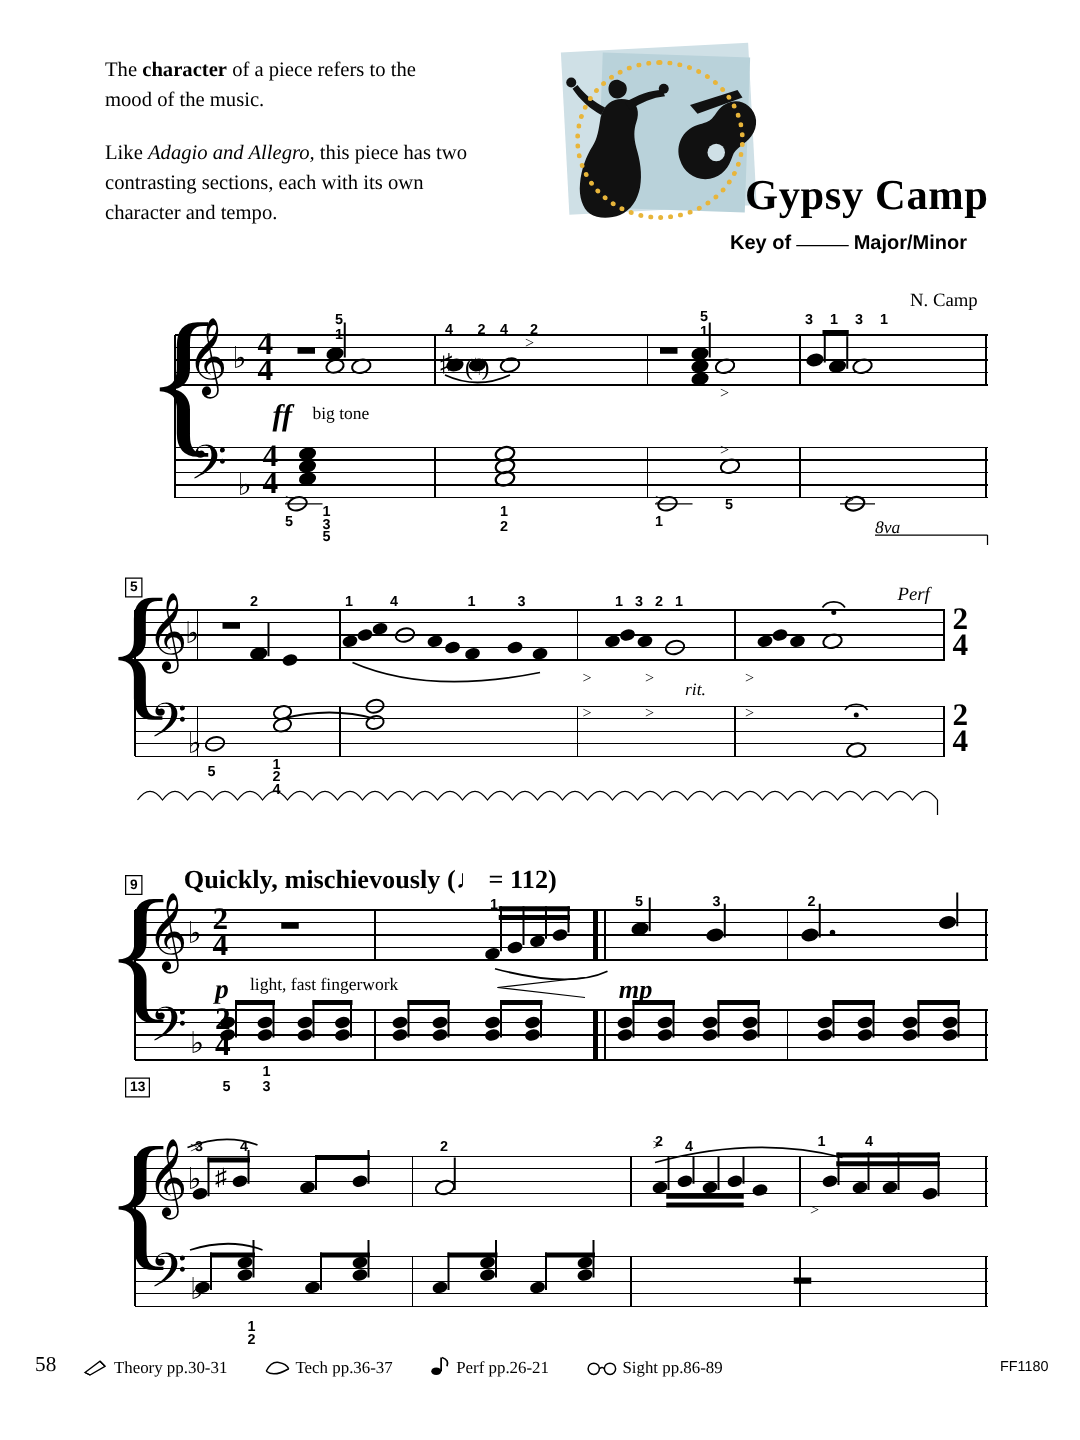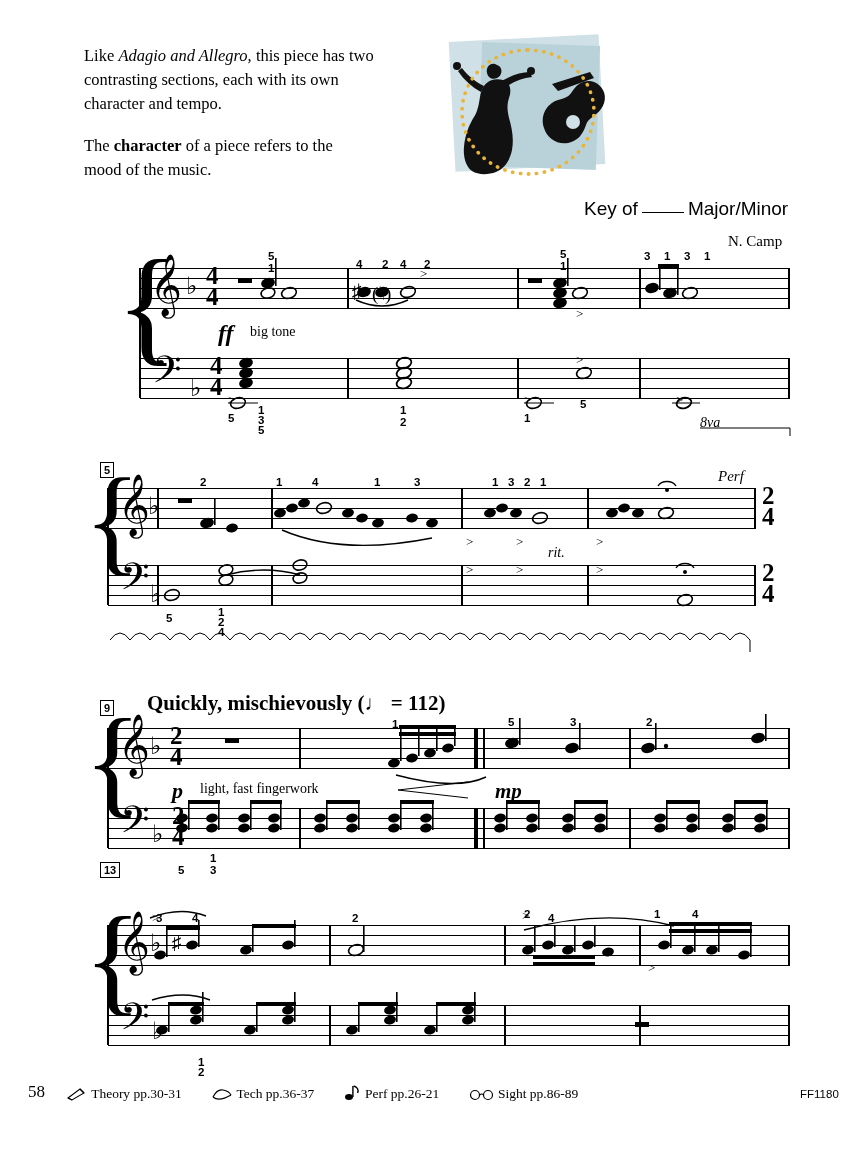--- a/index.html
+++ b/index.html
@@ -42,21 +42,21 @@
   
   .title{
     position:absolute;left:596px;top:138px;
     font-family:"Liberation Serif", serif;
     font-size:34px;font-weight:bold;letter-spacing:.5px;
     white-space:nowrap;
   }
   .keyline{
     position:absolute;left:584px;top:186px;
     font-family:"Liberation Sans", sans-serif;
-    font-size:19px;font-weight:normal;white-space:nowrap;margin-top:12px;
+    font-size:16px;font-weight:bold;white-space:nowrap;
   }
   .keyline .blank{display:inline-block;width:42px;border-bottom:1.5px solid #000;margin:0 4px;vertical-align:2px;}
 
   
   .tempo1{position:absolute;left:198px;top:226px;font-family:"Liberation Serif",serif;font-size:15.5px;font-weight:bold;}
   .composer{position:absolute;left:728px;top:233px;font-size:15px;}
   .tempo2{position:absolute;left:147px;top:691px;font-family:"Liberation Serif",serif;font-size:21px;font-weight:bold;}
   .fine{position:absolute;left:718px;top:468px;font-style:italic;font-size:15px;}
   .rit{position:absolute;left:548px;top:545px;font-style:italic;font-size:14px;}
   .ottava{position:absolute;left:700px;top:415px;font-style:italic;font-size:14px;}
@@ -86,22 +86,22 @@
   .ffnum{position:absolute;left:800px;top:1088px;font-size:11.5px;font-family:"Liberation Sans",sans-serif;}
 
   .ssvg{position:absolute;left:0;top:0;overflow:visible;}
 </style>
 </head>
 <body>
 
 <div class="page">
 
   <div class="intro">
+    <p><span>The </span><b>character</b><span> of a piece refers to the mood of the music.</span></p>
     <p><span>Like </span><i>Adagio and Allegro,</i><span> this piece has two contrasting sections, each with its own character and tempo.</span></p>
-    <p><span>The </span><b>character</b><span> of a piece refers to the mood of the music.</span></p>
   </div>
 
   <div class="art">
     <div class="paper"></div>
     <div class="paper2"></div>
     <svg width="180" height="160" viewBox="0 0 180 160">
 
       <g fill="#111">
         <path d="M112 54 l38 -12 l4 6 l-36 13 z"></path>
         <path d="M118 70 c-12 4 -18 16 -14 28 c3 10 13 17 24 15 c10 -2 15 -9 18 -18 c2 -7 10 -9 15 -16 c6 -8 5 -18 -2 -24 c-8 -7 -19 -4 -25 4 c-5 7 -5 8 -16 11 z"></path>
@@ -113,20 +113,21 @@
         <path d="M52 50 c-7 2 -11 9 -12 17 c-1 6 -2 14 -6 20 c-5 8 -9 18 -10 30 c-1 10 2 20 8 24 c6 4 16 4 24 1 c9 -4 14 -12 16 -22 c2 -11 0 -22 -3 -32 c-2 -8 -2 -14 0 -20 c3 -8 1 -16 -6 -18 c-4 -1 -8 -1 -11 0 z"></path>
         <path d="M60 52 c10 -6 20 -10 30 -10 l2 5 c-10 1 -19 5 -28 11 z"></path>
         <path d="M44 56 c-8 -4 -16 -10 -22 -18 l-4 3 c6 9 14 16 23 21 z"></path>
       </g>
       <circle cx="91" cy="41" r="4" fill="#111"></circle>
       <circle cx="17" cy="36" r="4" fill="#111"></circle>
     </svg>
     <div class="oval"></div>
   </div>
 
+  <div class="title">Gypsy Camp</div>
   <div class="keyline">
     <span>Key of</span><span class="blank"></span><span>Major/Minor</span>
   </div>
 
   <div class="composer">N. Camp</div>
 
   <svg class="ssvg" width="864" height="1152">
     <g stroke="#000" stroke-width="1" shape-rendering="crispEdges">
 
       <line x1="140" y1="268" x2="790" y2="268"></line>

